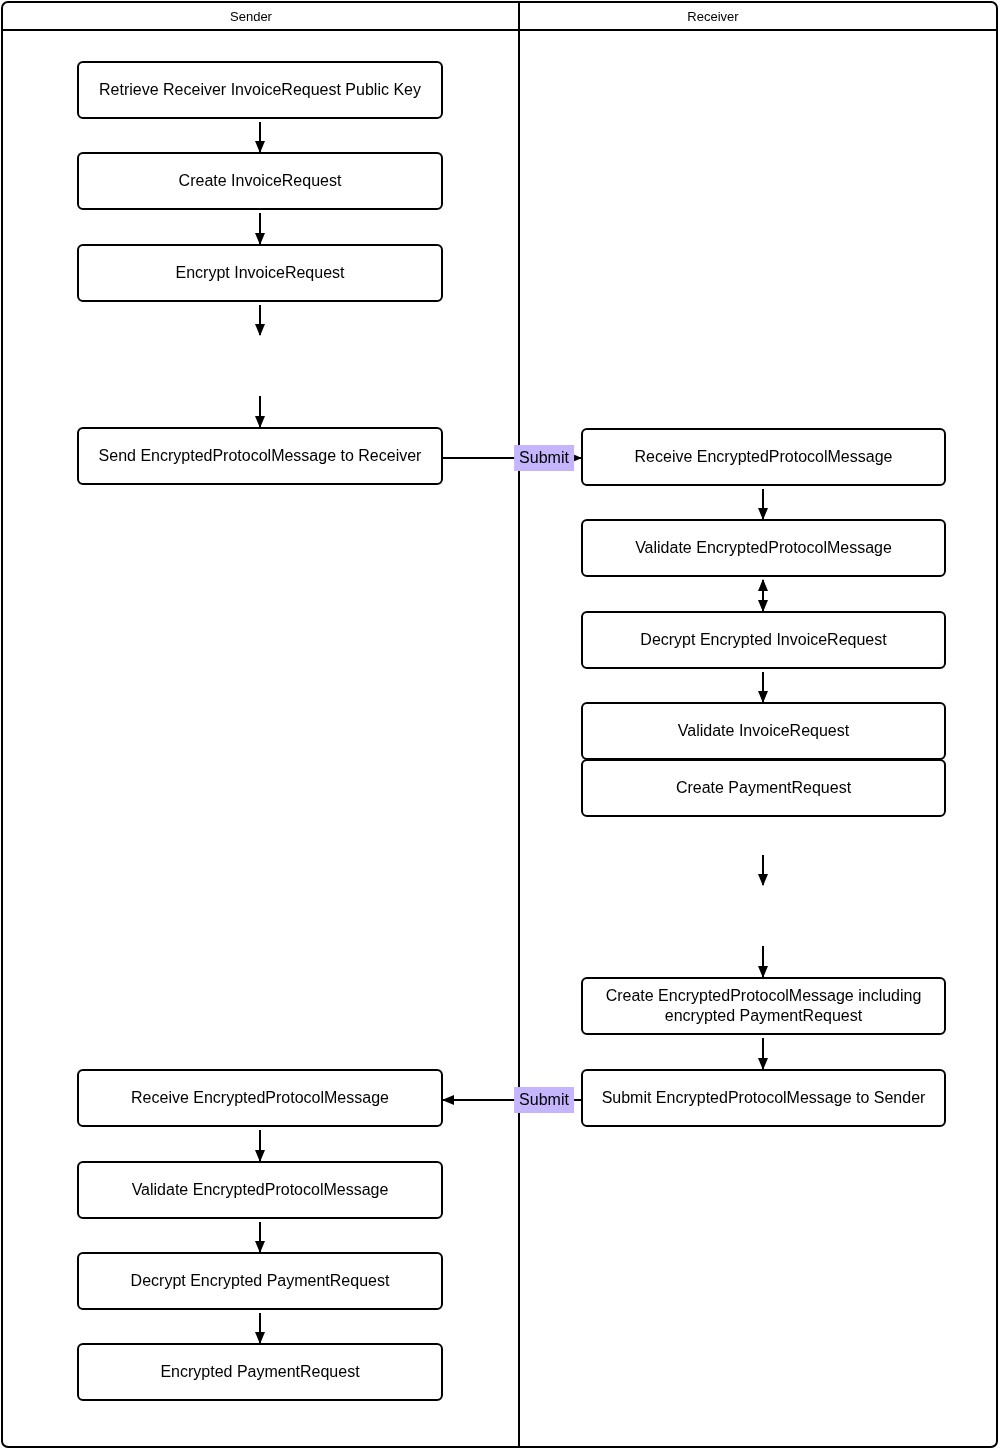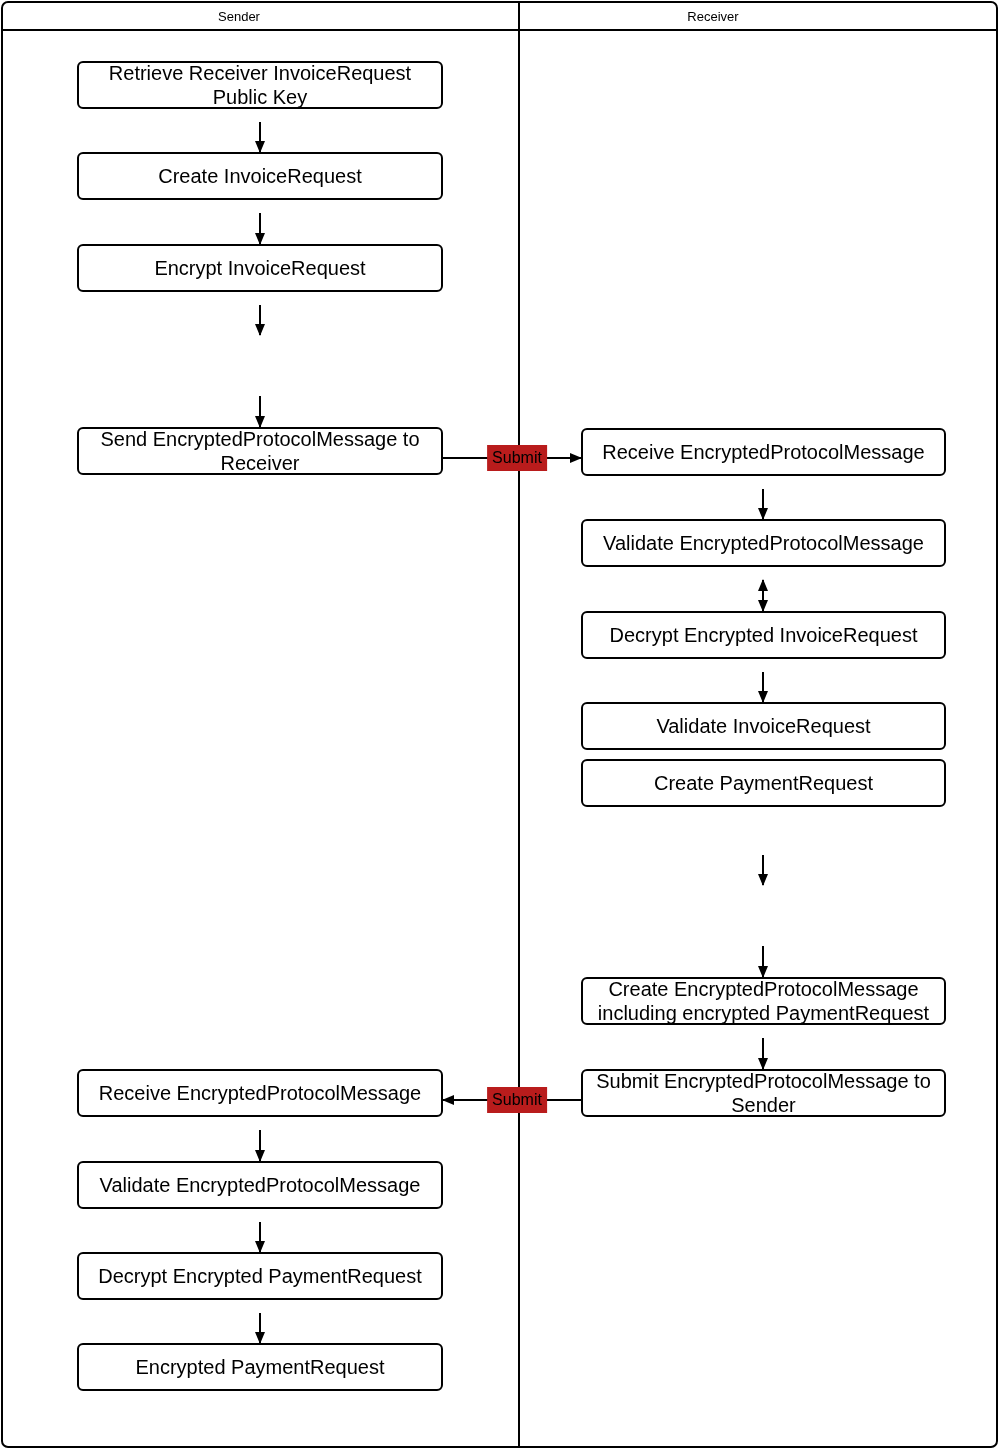--- a/index.html
+++ b/index.html
@@ -22,45 +22,46 @@
   }
   .lane-divider{
     position:absolute;left:518px;top:1px;bottom:4px;width:2px;
     background:#000;z-index:1;
   }
   .lane-header{
     position:absolute;top:2px;height:28px;
     display:flex;align-items:center;justify-content:center;
     font-size:13px;z-index:2;
   }
-  .lane-header.sender{left:1px;width:476px;}
+  .lane-header.sender{left:13px;width:476px;}
   .lane-header.receiver{left:520px;width:386px;}
   .arrows{position:absolute;left:0;top:0;z-index:2;}
   .node{
     position:absolute;
     box-sizing:border-box;
-    height:48px;
+    height:58px;
     border:2px solid #000;border-radius:6px;
     background:#ffffff;
     display:flex;align-items:center;justify-content:center;
     text-align:center;
-    font-size:20px;line-height:1.22;
+    font-size:16px;line-height:1.22;
     padding:2px 12px;
     z-index:3;
   }
   .node.lane-s{left:77px;width:366px;}
   .node.lane-r{left:581px;width:365px;}
   .msg-label{
     position:absolute;
     transform:translate(-50%,-50%);
-    background:#b91c1c;
+    background:#c4b5fd;
     font-size:16px;
     padding:4px 5px;
     z-index:4;
     white-space:nowrap;
+    margin-left:27px;
   }
 </style>
 </head>
 <body>
 
 <div class="canvas">
 
   <div class="frame"></div>
   <div class="header-sep"></div>
   <div class="lane-divider"></div>

